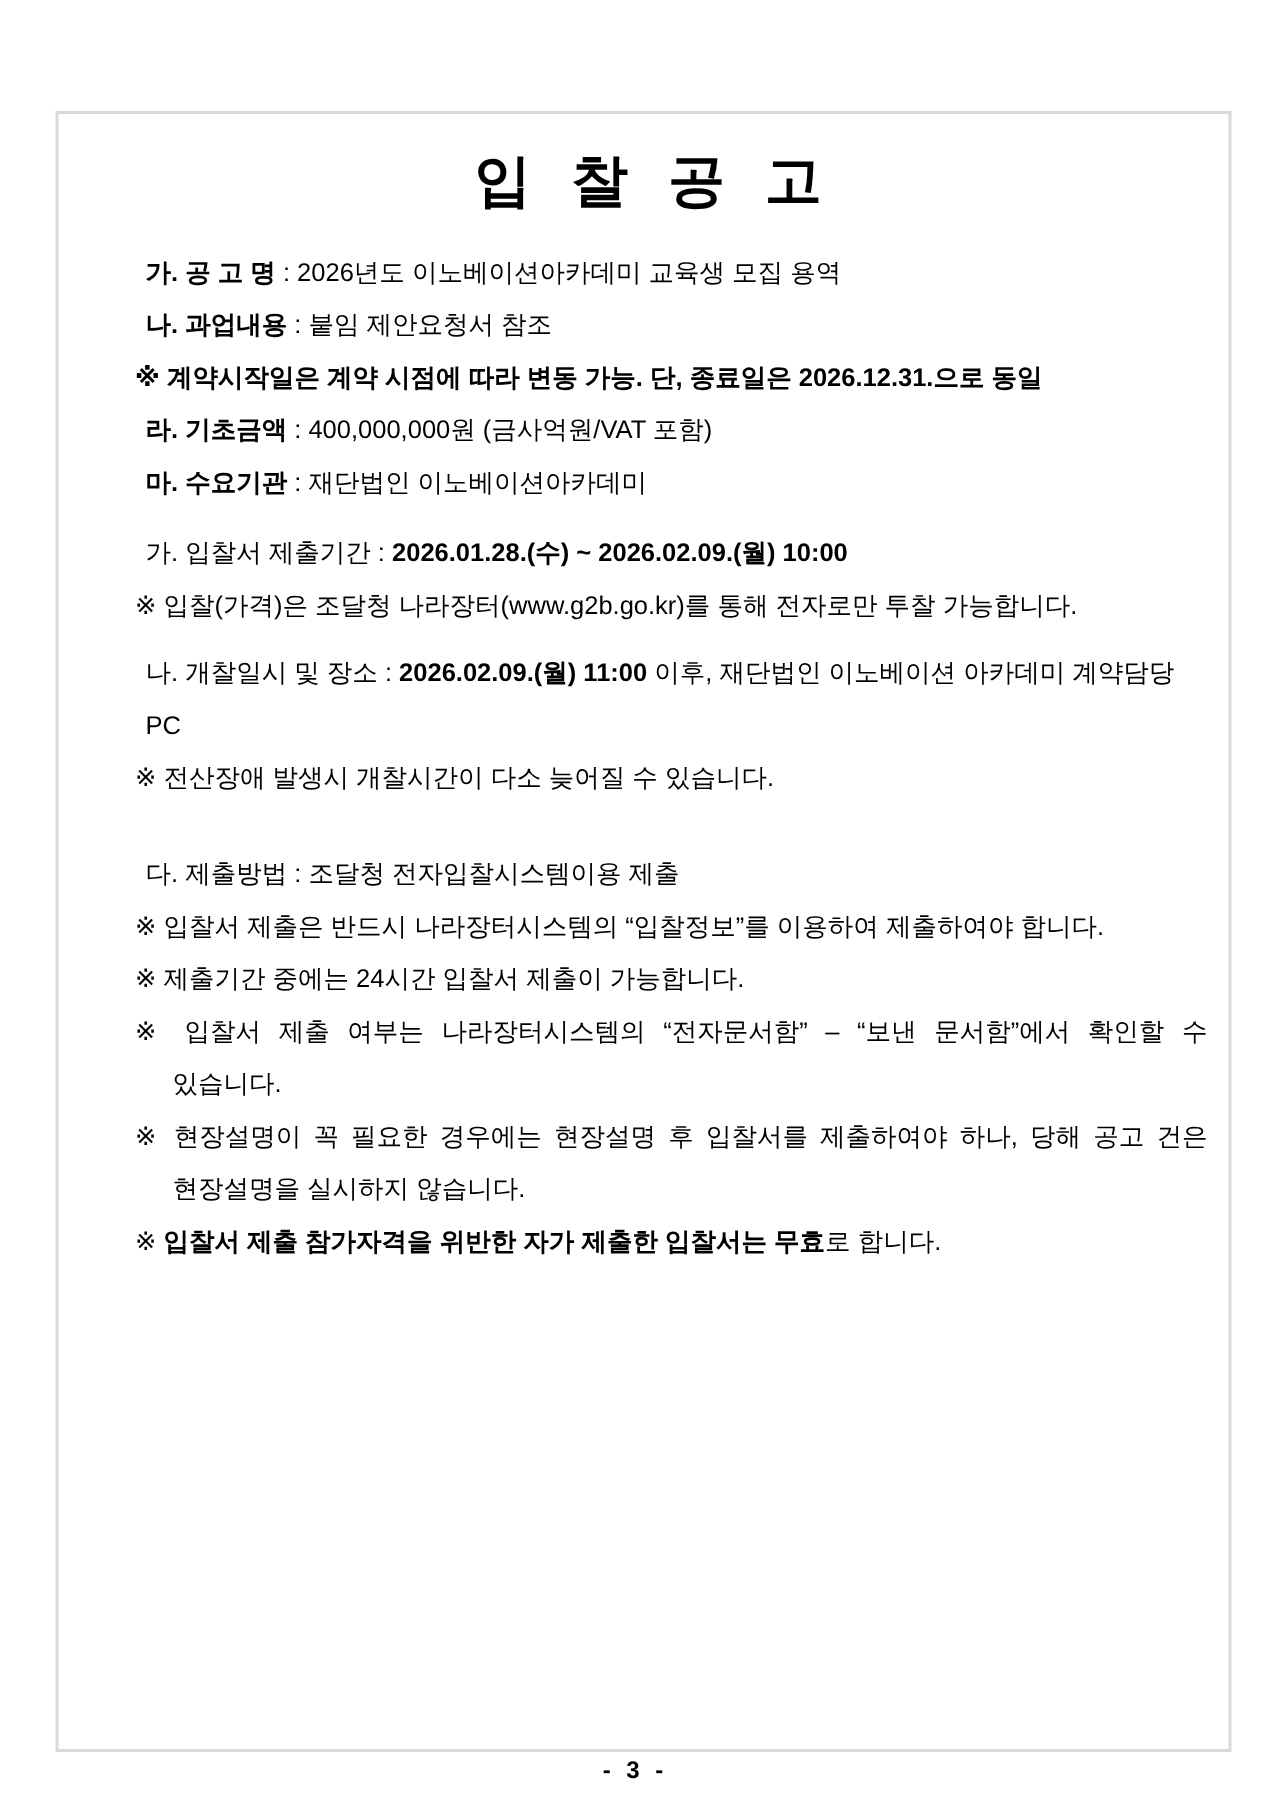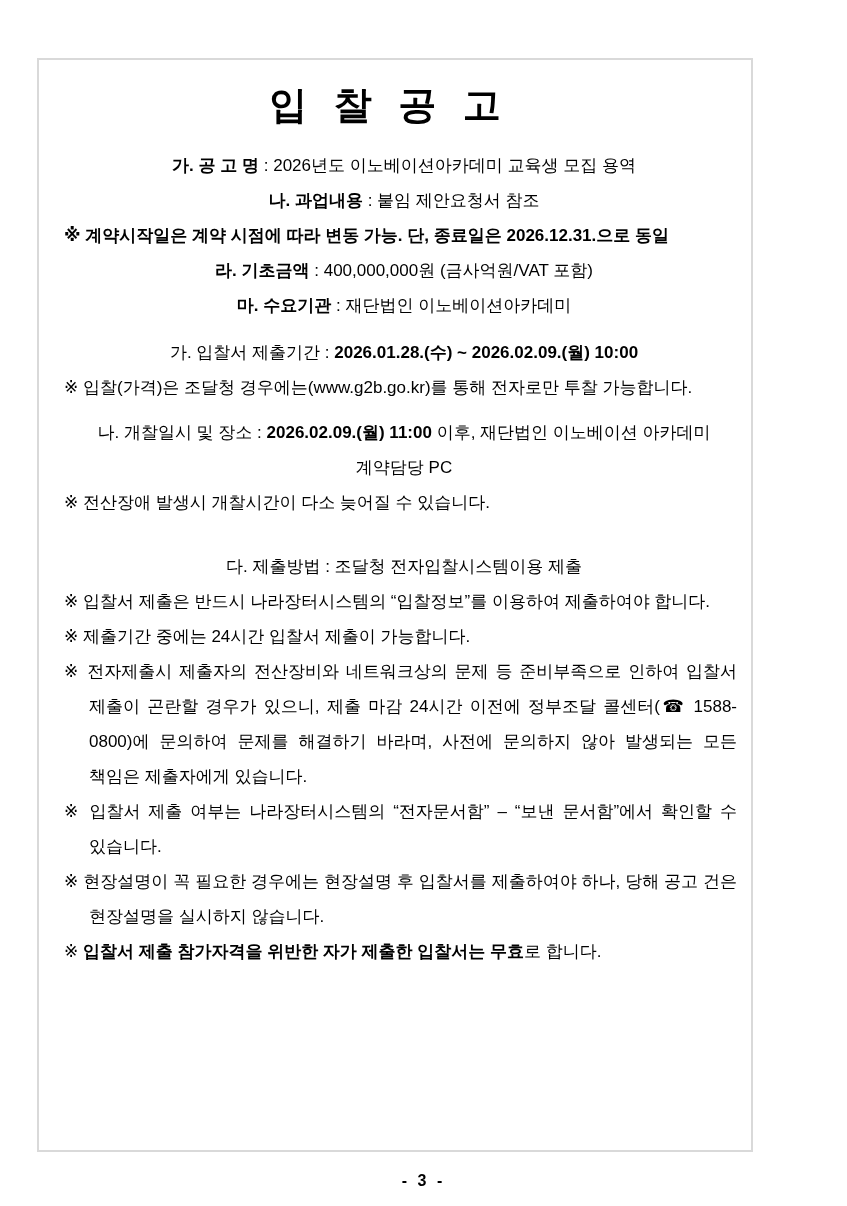--- a/index.html
+++ b/index.html
@@ -8,27 +8,27 @@
     height: 1206px;
     background: #ffffff;
     color: #000000;
     font-family: "Liberation Sans", "DejaVu Sans", sans-serif;
     position: relative;
     overflow: hidden;
   }
   .page-box {
     position: absolute;
     left: 37px;
-    top: 58px;
-    width: 716px;
+    top: 74px;
+    width: 784px;
     height: 1094px;
     box-sizing: border-box;
     border: 2px solid #d9d9d9;
     background: #ffffff;
-    padding: 0 14px 0 2px;
+    padding: 0 14px 0 28px;
     overflow: hidden;
   }
   .doc-title {
     margin: 22px 0 0 0;
     text-align: center;
     font-size: 38px;
     line-height: 46px;
     font-weight: 700;
     letter-spacing: 8px;
     white-space: nowrap;
@@ -41,21 +41,20 @@
   }
   #s1-heading { margin-top: 30px; }
   #s2-heading { margin-top: 34px; }
   .block { margin-top: 20px; }
   .block2 { margin-top: 12px; }
   .line {
     margin: 0;
     font-size: 17px;
     line-height: 35px;
     word-break: keep-all;
-    text-align: center;
   }
   .item  { padding-left: 30px; }
   .note  { padding-left: 48px; text-indent: -25px; text-align: justify; }
   .b  { font-weight: 700; }
   .ul {
     text-decoration-thickness: 2px;
     text-underline-offset: 4px;
   }
   .mt10 { margin-top: 10px; }
   .mt15 { margin-top: 29px; }
@@ -82,30 +81,29 @@
     <p class="line item"><span class="b">가. 공 고 명</span><span> : </span><span>2026년도 이노베이션아카데미 교육생 모집 용역</span></p>
     <p class="line item"><span class="b">나. 과업내용</span><span> : </span><span>붙임 제안요청서 참조</span></p>
     <p class="line note b">※ 계약시작일은 계약 시점에 따라 변동 가능. 단, 종료일은 2026.12.31.으로 동일</p>
     <p class="line item"><span class="b">라. 기초금액</span><span> : </span><span>400,000,000원 (금사억원/VAT 포함)</span></p>
     <p class="line item"><span class="b">마. 수요기관</span><span> : </span><span>재단법인 이노베이션아카데미</span></p>
   </div>
 
 
   <div class="block2">
     <p class="line item"><span>가. 입찰서 제출기간 : </span><span class="b">2026.01.28.(수) ~ 2026.02.09.(월) 10:00</span></p>
-    <p class="line note">※ 입찰(가격)은 조달청 경우에는(www.g2b.go.kr)를 통해 전자로만 투찰 가능합니다.</p>
+    <p class="line note">※ 입찰(가격)은 조달청 나라장터(www.g2b.go.kr)를 통해 전자로만 투찰 가능합니다.</p>
 
     <p class="line item mt10"><span>나. 개찰일시 및 장소 : </span><span class="b">2026.02.09.(월) 11:00</span><span> 이후, 재단법인 이노베이션 아카데미 계약담당 PC</span></p>
     <p class="line note">※ 전산장애 발생시 개찰시간이 다소 늦어질 수 있습니다.</p>
 
     <p class="line item mt15">다. 제출방법 : 조달청 전자입찰시스템이용 제출</p>
 
     <p class="line note">※ 입찰서 제출은 반드시 나라장터시스템의 “입찰정보”를 이용하여 제출하여야 합니다.</p>
     <p class="line note">※ 제출기간 중에는 24시간 입찰서 제출이 가능합니다.</p>
-    <p class="line note">※ 전자제출시 제출자의 전산장비와 네트워크상의 문제 등 준비부족으로 인하여 입찰서 제출이 곤란할 경우가 있으니, 제출 마감 24시간 이전에 정부조달 콜센터(☎ 1588-0800)에 문의하여 문제를 해결하기 바라며, 사전에 문의하지 않아 발생되는 모든 책임은 제출자에게 있습니다.</p>
     <p class="line note">※ 입찰서 제출 여부는 나라장터시스템의 “전자문서함” – “보낸 문서함”에서 확인할 수 있습니다.</p>
     <p class="line note">※ 현장설명이 꼭 필요한 경우에는 현장설명 후 입찰서를 제출하여야 하나, 당해 공고 건은 현장설명을 실시하지 않습니다.</p>
     <p class="line note"><span>※ </span><span class="b ul">입찰서 제출 참가자격을 위반한 자가 제출한 입찰서는 무효</span><span>로 합니다.</span></p>
   </div>
 
 </div>
 
 <div class="page-number">- 3 -</div>
 
 </body></html>

